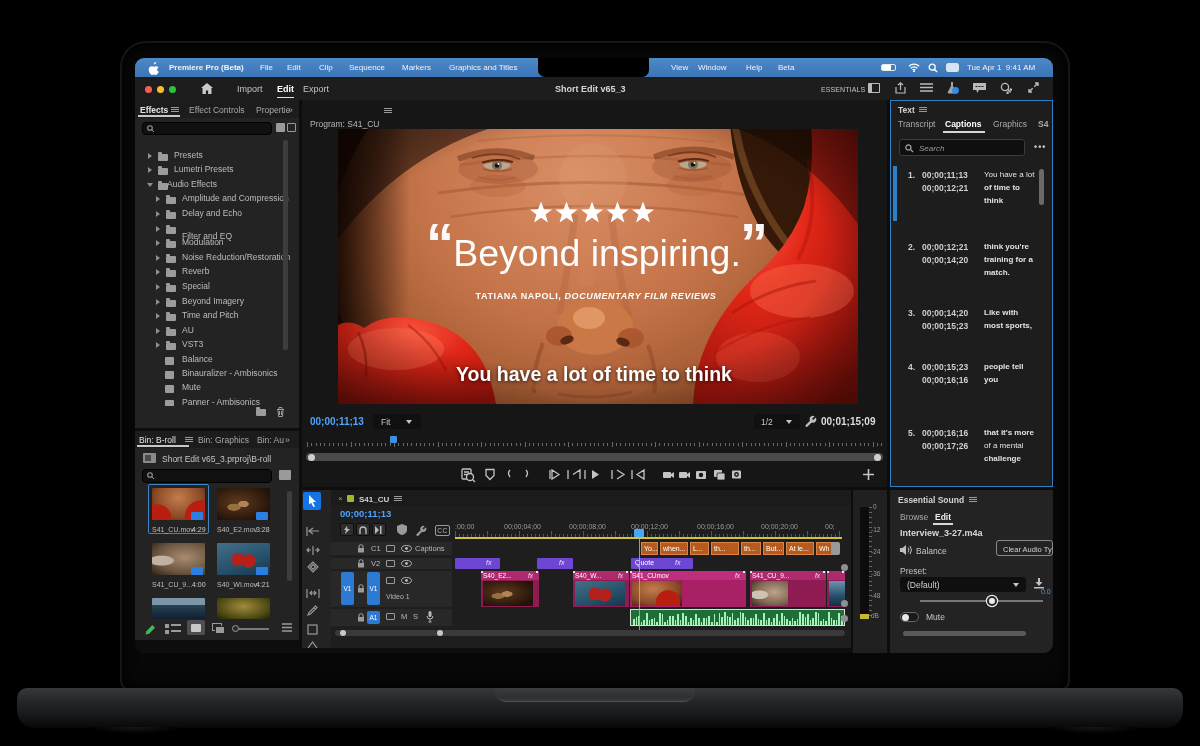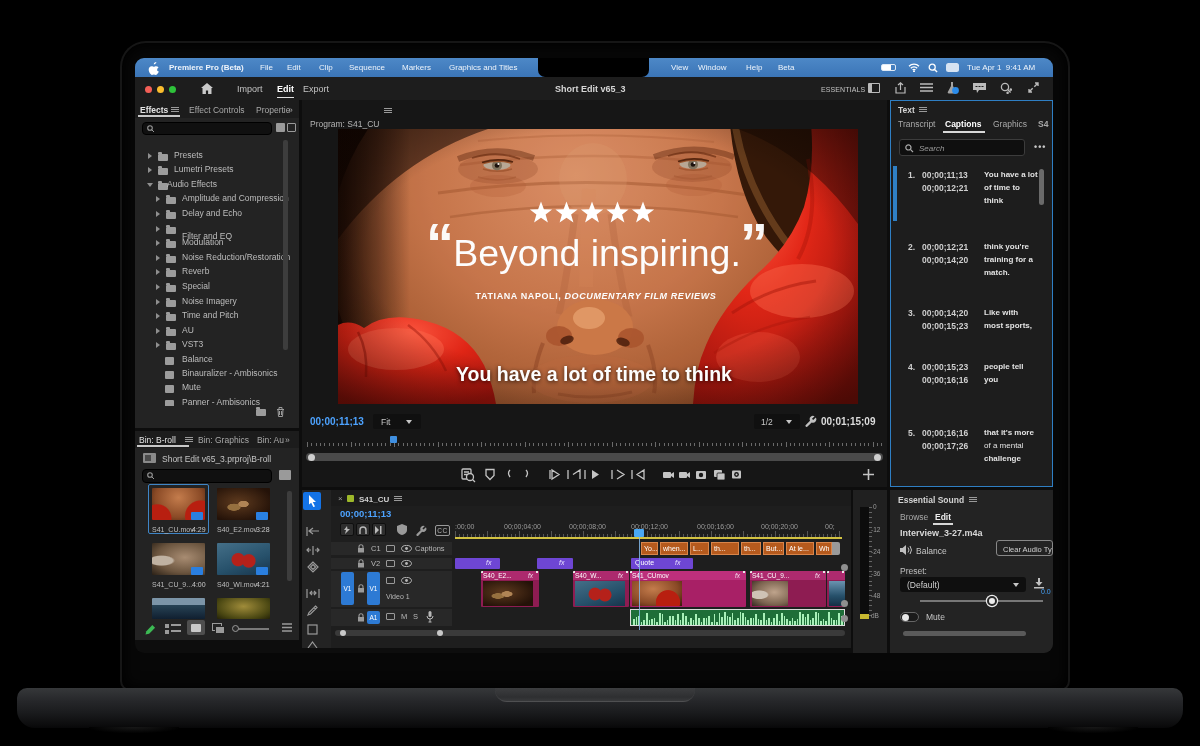--- a/index.html
+++ b/index.html
@@ -149,21 +149,21 @@
           <span class="fold" style="left:31px;top:118px"></span>
           <span class="row" style="left:47px;top:114px">Noise Reduction/Restoration</span>
       <span class="chev" style="left:21px;top:131px"></span>
           <span class="fold" style="left:31px;top:132px"></span>
           <span class="row" style="left:47px;top:128px">Reverb</span>
       <span class="chev" style="left:21px;top:146px"></span>
           <span class="fold" style="left:31px;top:147px"></span>
           <span class="row" style="left:47px;top:143px">Special</span>
       <span class="chev" style="left:21px;top:161px"></span>
           <span class="fold" style="left:31px;top:162px"></span>
-          <span class="row" style="left:47px;top:158px">Noise Imagery</span>
+          <span class="row" style="left:47px;top:158px">Beyond Imagery</span>
       <span class="chev" style="left:21px;top:175px"></span>
           <span class="fold" style="left:31px;top:176px"></span>
           <span class="row" style="left:47px;top:172px">Time and Pitch</span>
       <span class="chev" style="left:21px;top:190px"></span>
           <span class="fold" style="left:31px;top:191px"></span>
           <span class="row" style="left:47px;top:187px">AU</span>
       <span class="chev" style="left:21px;top:204px"></span>
           <span class="fold" style="left:31px;top:205px"></span>
           <span class="row" style="left:47px;top:201px">VST3</span>
       <span class="eff" style="left:30px;top:219px"></span>
@@ -968,21 +968,21 @@
           <circle cx="3.4" cy="3.4" r="2.6" fill="none" stroke="#a8a8a8" stroke-width="1.2"></circle>
           <path d="M5.4 5.4L8 8" stroke="#a8a8a8" stroke-width="1.2"></path>
         </svg>
     <span class="abs" style="left:28px;top:43px;color:#9a9a9a;font-size:8px;font-style:italic">Search</span>
     <span class="abs" style="left:143px;top:41px;color:#c8c8c8;font-size:9px;letter-spacing:1px;font-weight:bold">•••</span>
     <div class="abs" id="caplist" style="left:0;top:60px;width:161px;height:325px;overflow:hidden">
           <div class="abs" style="left:2px;top:5px;width:4px;height:55px;background:#2f7fc4"></div>
           <span class="abs" style="left:17px;top:9px;color:#cfcfcf;font-size:8.5px;font-weight:bold">1.</span>
           <span class="abs" style="left:31px;top:9px;color:#cfcfcf;font-size:8.5px;font-weight:bold">00;00;11;13</span>
           <span class="abs" style="left:31px;top:22px;color:#cfcfcf;font-size:8.5px;font-weight:bold">00;00;12;21</span>
-          <span class="abs" style="left:93px;top:9px;color:#e2e2e2;font-size:8px;font-weight:bold;white-space:nowrap">You have a lot</span>
+          <span class="abs" style="left:93px;top:9px;color:#e2e2e2;font-size:8px;font-weight:normal;white-space:nowrap">You have a lot</span>
           <span class="abs" style="left:93px;top:22px;color:#e2e2e2;font-size:8px;font-weight:bold;white-space:nowrap">of time to</span>
           <span class="abs" style="left:93px;top:35px;color:#e2e2e2;font-size:8px;font-weight:bold;white-space:nowrap">think</span>
           <span class="abs" style="left:17px;top:81px;color:#cfcfcf;font-size:8.5px;font-weight:bold">2.</span>
           <span class="abs" style="left:31px;top:81px;color:#cfcfcf;font-size:8.5px;font-weight:bold">00;00;12;21</span>
           <span class="abs" style="left:31px;top:94px;color:#cfcfcf;font-size:8.5px;font-weight:bold">00;00;14;20</span>
           <span class="abs" style="left:93px;top:81px;color:#e2e2e2;font-size:8px;font-weight:bold;white-space:nowrap">think you're</span>
           <span class="abs" style="left:93px;top:94px;color:#e2e2e2;font-size:8px;font-weight:bold;white-space:nowrap">training for a</span>
           <span class="abs" style="left:93px;top:107px;color:#e2e2e2;font-size:8px;font-weight:bold;white-space:nowrap">match.</span>
           <span class="abs" style="left:17px;top:147px;color:#cfcfcf;font-size:8.5px;font-weight:bold">3.</span>
           <span class="abs" style="left:31px;top:147px;color:#cfcfcf;font-size:8.5px;font-weight:bold">00;00;14;20</span>

